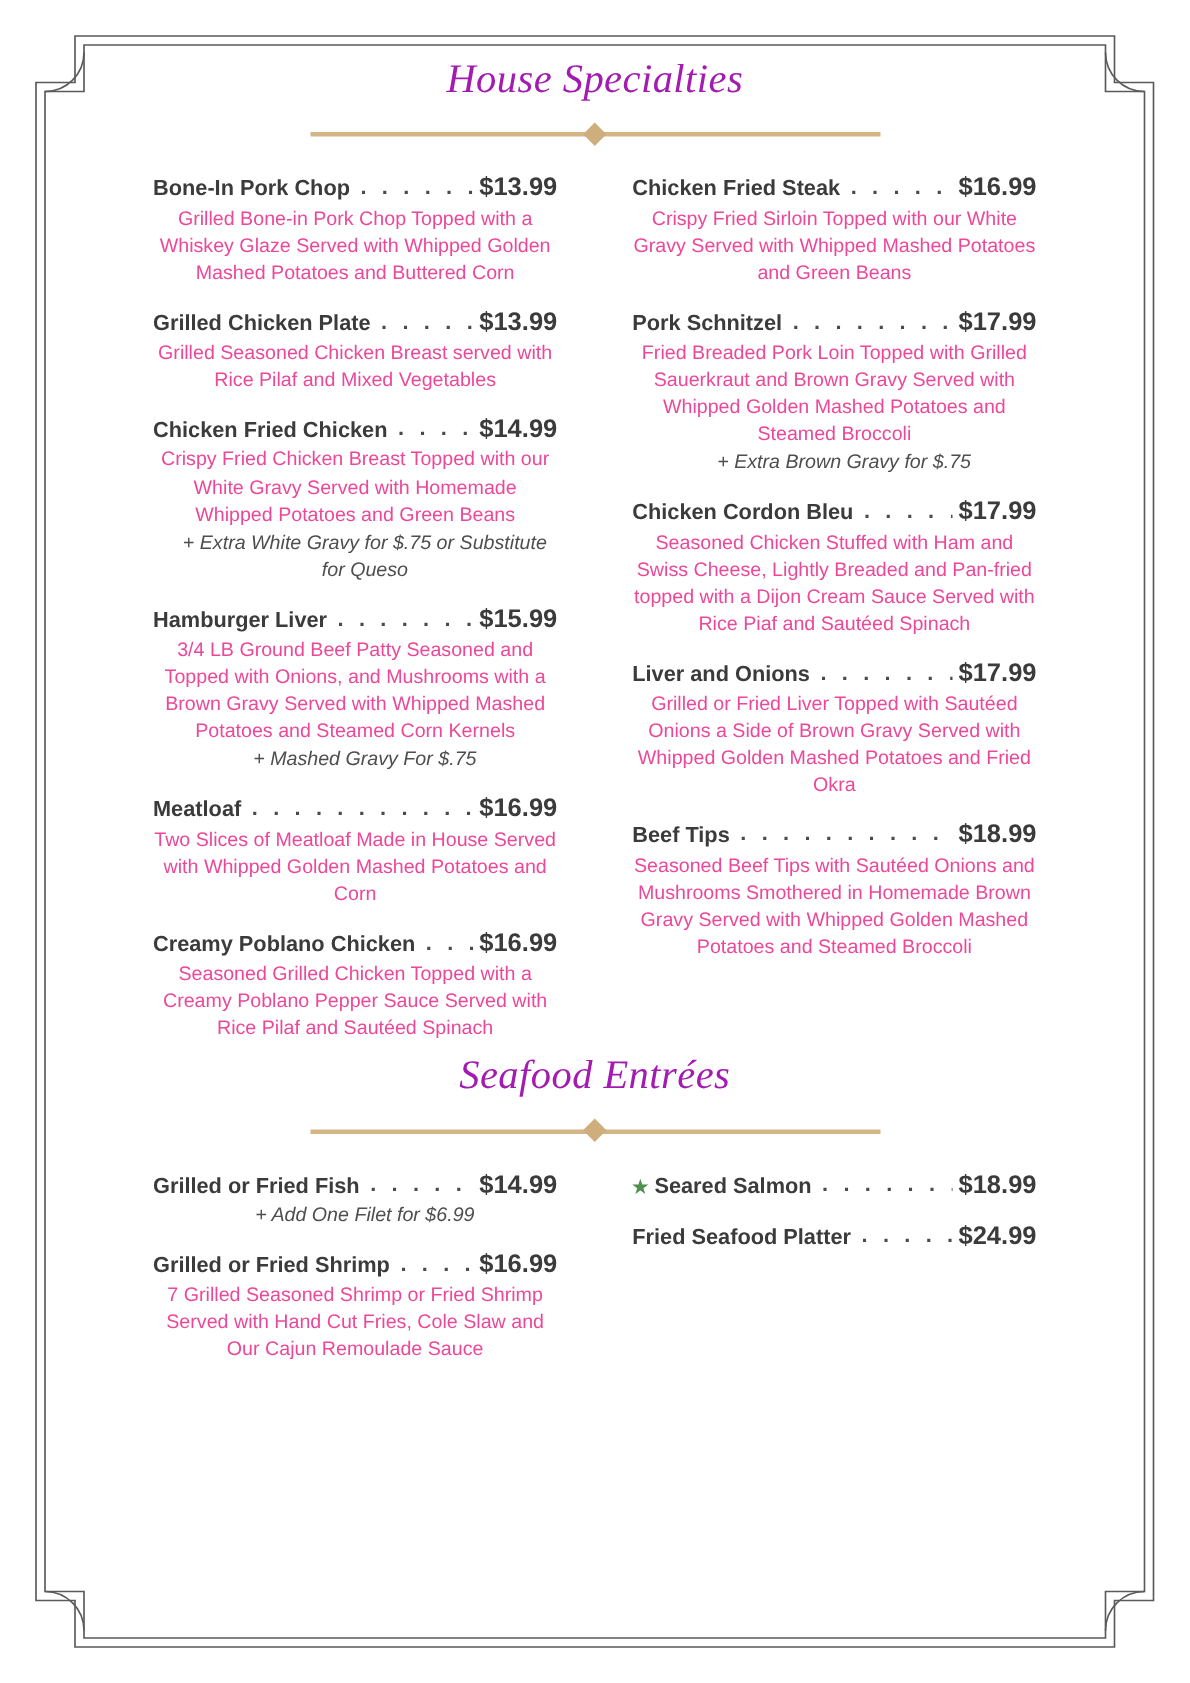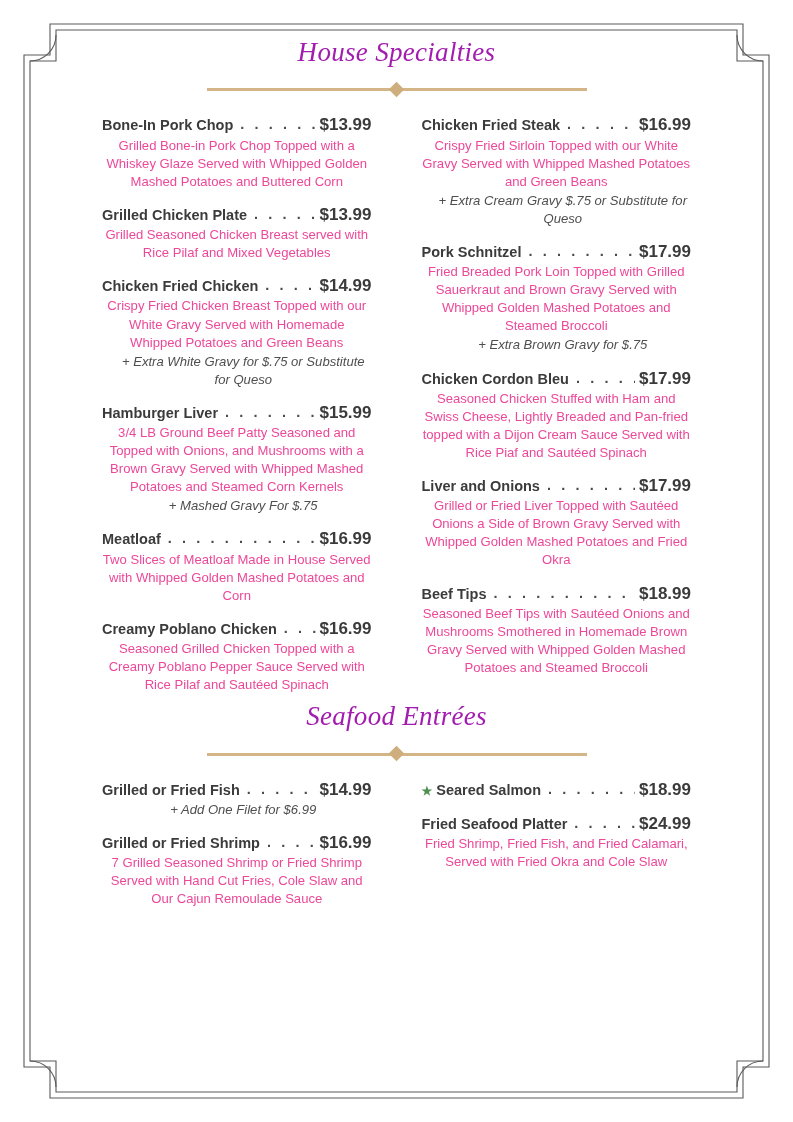--- a/index.html
+++ b/index.html
@@ -247,21 +247,20 @@
 
         <div class="col">
 
           <div class="item">
             <div class="item-head">
               <span class="item-name">Chicken Fried Steak</span>
               <span class="leader">. . . . . . . . .</span>
               <span class="item-price">$16.99</span>
             </div>
             <div class="item-desc">Crispy Fried Sirloin Topped with our White Gravy Served with Whipped Mashed Potatoes and Green Beans</div>
-            <div class="item-addon">+ Extra Cream Gravy $.75 or Substitute for Queso</div>
           </div>
 
           <div class="item">
             <div class="item-head">
               <span class="item-name">Pork Schnitzel</span>
               <span class="leader">. . . . . . . . . . . . .</span>
               <span class="item-price">$17.99</span>
             </div>
             <div class="item-desc">Fried Breaded Pork Loin Topped with Grilled Sauerkraut and Brown Gravy Served with Whipped Golden Mashed Potatoes and Steamed Broccoli</div>
             <div class="item-addon">+ Extra Brown Gravy for $.75</div>
@@ -340,21 +339,20 @@
               <span class="item-price">$18.99</span>
             </div>
           </div>
 
           <div class="item">
             <div class="item-head">
               <span class="item-name">Fried Seafood Platter</span>
               <span class="leader">. . . . . . . .</span>
               <span class="item-price">$24.99</span>
             </div>
-            <div class="item-desc">Fried Shrimp, Fried Fish, and Fried Calamari, Served with Fried Okra and Cole Slaw</div>
           </div>
 
         </div>
       </div>
     </div>
 
   </div>
 </div>
 
 </body></html>

